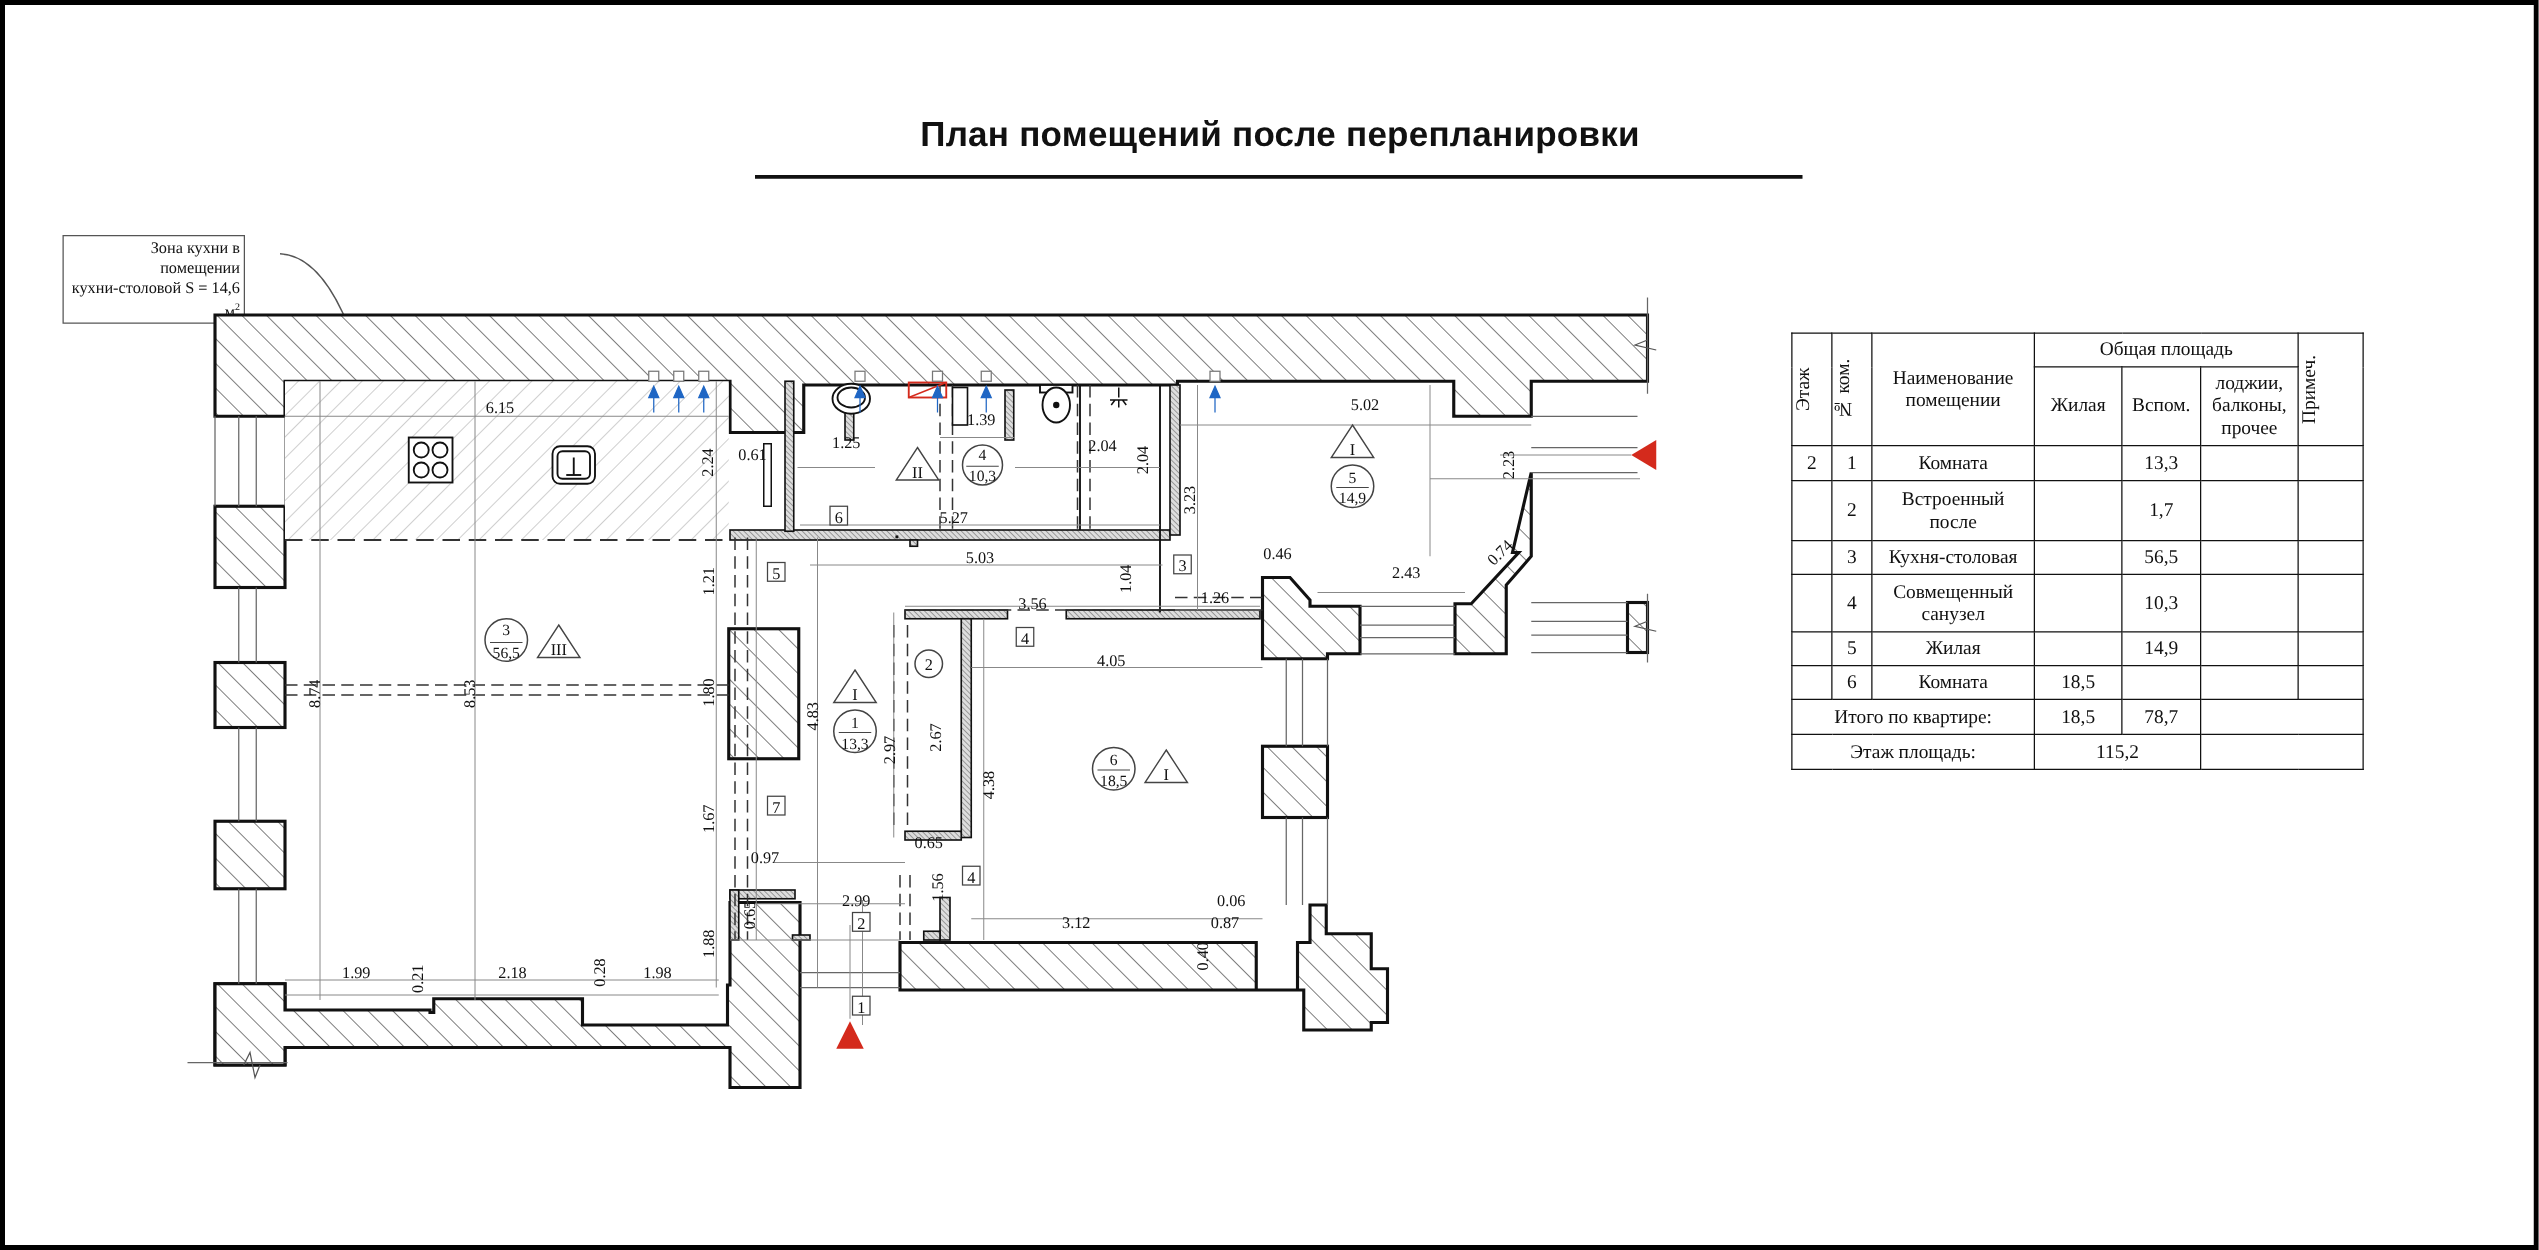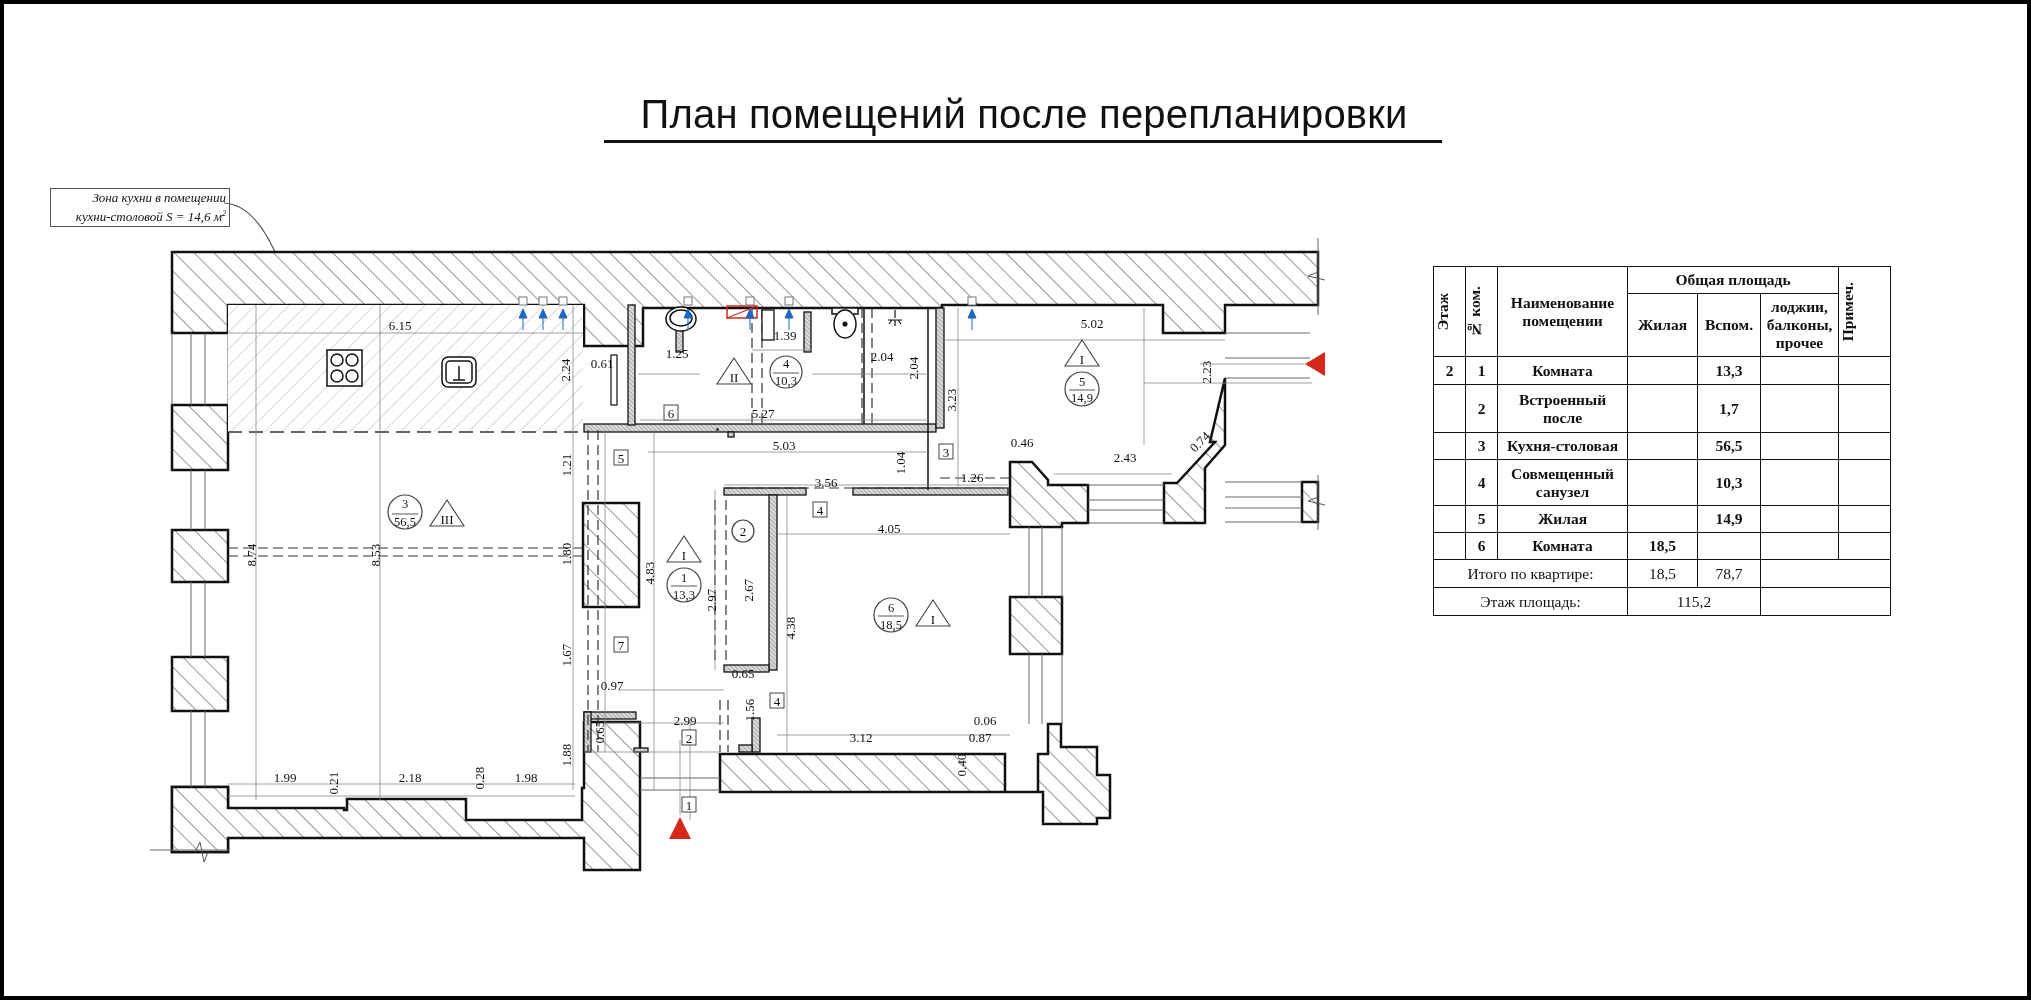--- a/index.html
+++ b/index.html
@@ -1,25 +1,25 @@
 <!DOCTYPE html>
 <html><head>
 <meta charset="utf-8">
 <style>
   html,body{margin:0;padding:0;background:#fff;}
   body{width:2031px;height:1000px;position:relative;overflow:hidden;font-family:"Liberation Serif",serif;}
   .frame{position:absolute;left:0;top:0;width:2031px;height:1000px;box-sizing:border-box;border:4px solid #000;border-top-width:4px;}
-  .title{position:absolute;left:604px;top:92px;width:840px;text-align:center;font-family:"Liberation Sans",sans-serif;font-weight:normal;font-size:40px;color:#111;letter-spacing:0.2px;}
+  .title{position:absolute;left:604px;top:92px;width:840px;text-align:center;font-family:"Liberation Sans",sans-serif;font-weight:bold;font-size:28px;color:#111;letter-spacing:0.2px;}
   .title-ul{position:absolute;left:604px;top:140px;width:838px;height:3px;background:#111;}
-  .callout{position:absolute;left:50px;top:188px;width:180px;border:1.5px solid #555;background:#fff;font-size:13px;line-height:16px;text-align:right;padding:1px 3px;box-sizing:border-box;color:#111;font-style:italic;}
+  .callout{position:absolute;left:50px;top:188px;width:146px;border:1.5px solid #555;background:#fff;font-size:13px;line-height:16px;text-align:right;padding:1px 3px;box-sizing:border-box;color:#111;}
   .callout sup{font-size:8px;}
   svg.plan{position:absolute;left:0;top:0;width:2031px;height:1000px;}
   svg text{font-family:"Liberation Serif",serif;fill:#111;}
   .tbl{position:absolute;left:1433px;top:266px;border-collapse:collapse;font-size:15.5px;color:#111;}
-  .tbl td,.tbl th{border:1.6px solid #111;text-align:center;padding:0;font-weight:bold;}
+  .tbl td,.tbl th{border:1.6px solid #111;text-align:center;padding:0;font-weight:normal;}
   .tbl .vert{writing-mode:vertical-rl;transform:rotate(180deg);white-space:nowrap;}
   .tbl .b{font-weight:normal;}
 </style>
 </head>
 <body>
 
 <div class="frame"></div>
 
 <div class="title">План помещений после перепланировки</div>
 <div class="title-ul"></div>

